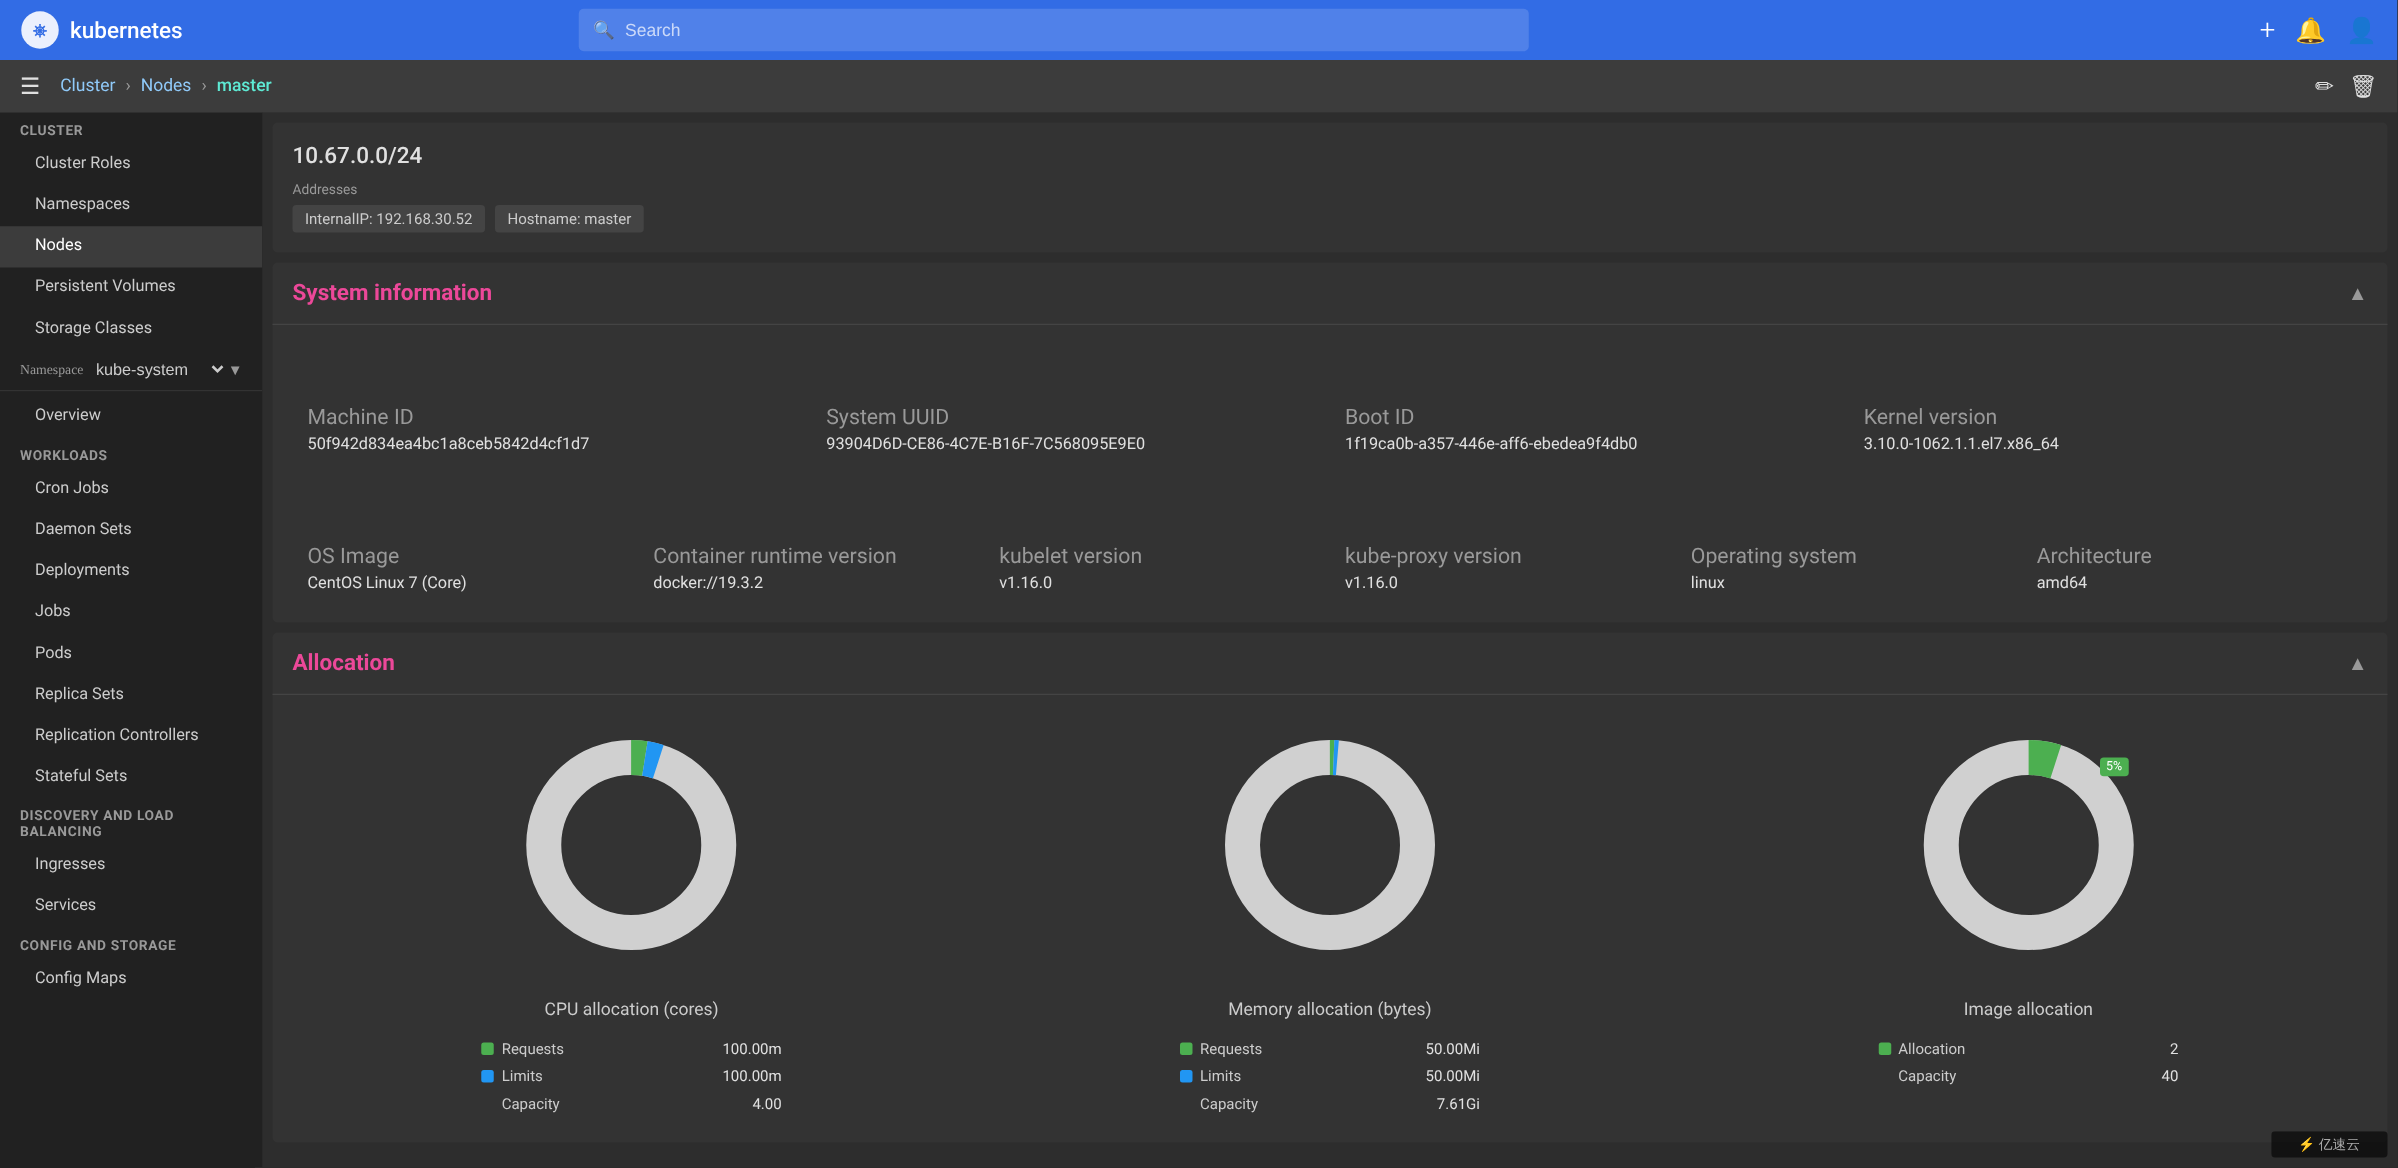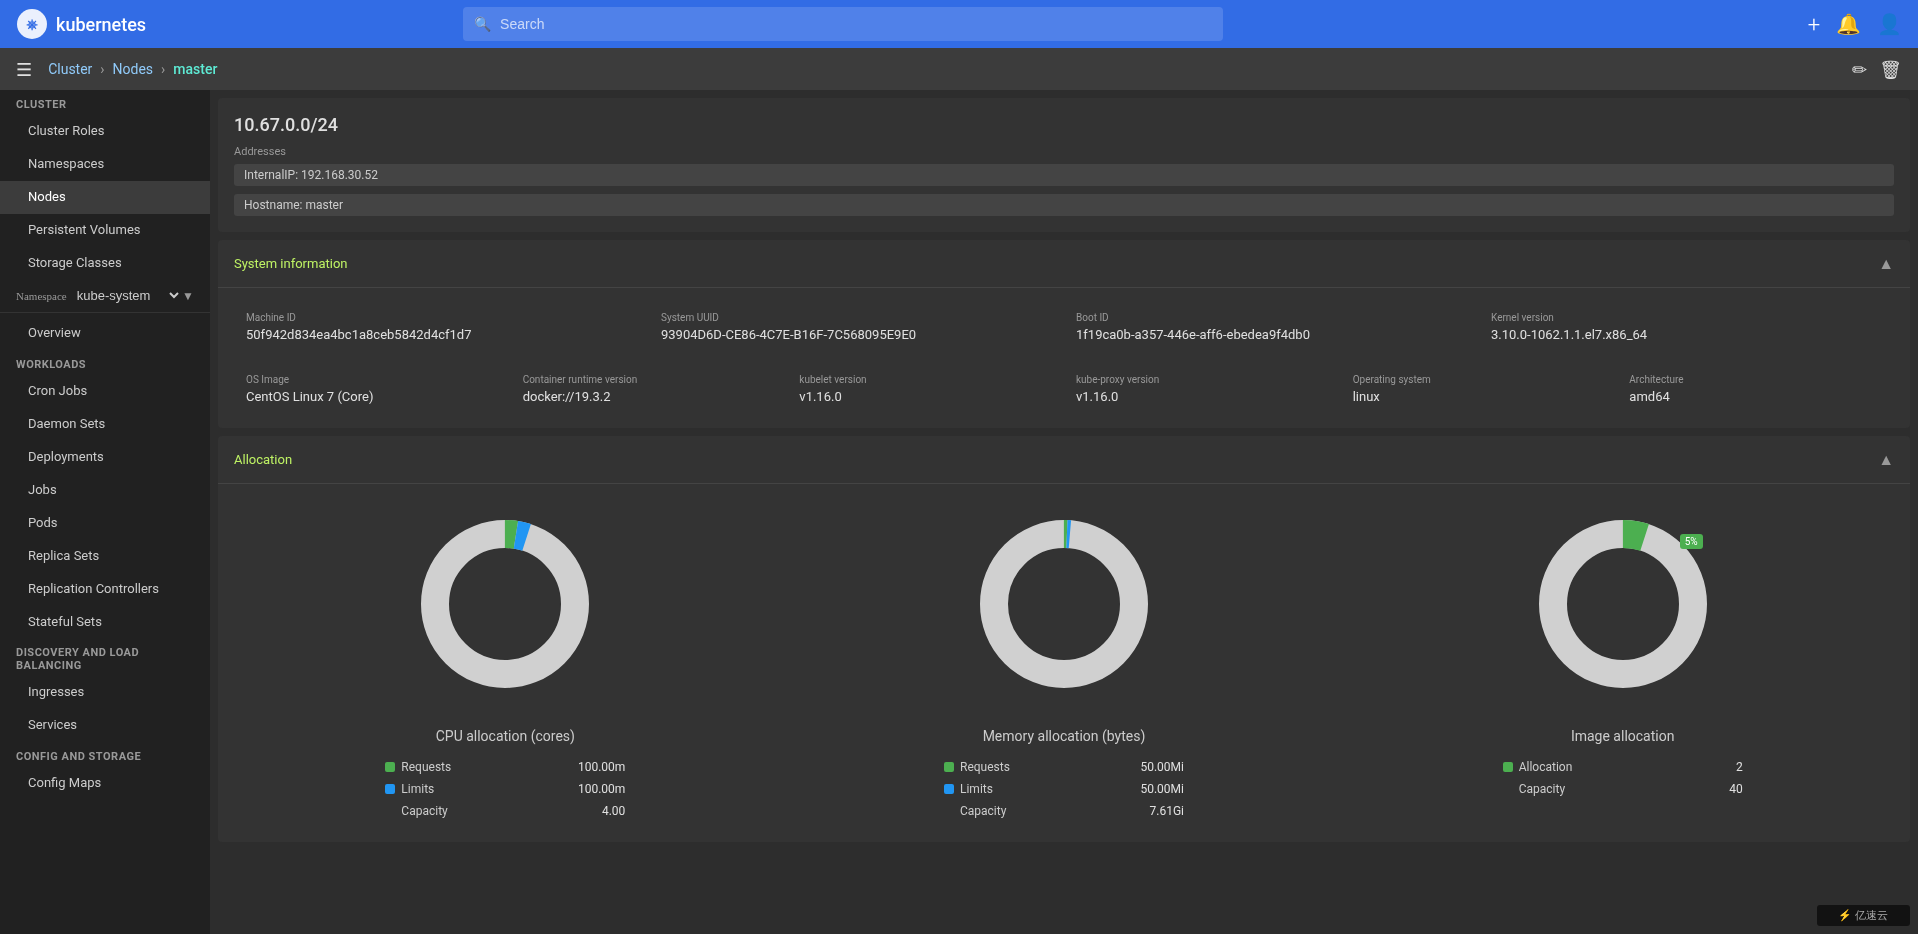--- a/index.html
+++ b/index.html
@@ -123,21 +123,21 @@
 
     
     .info-card {
       background: #333;
       margin: 8px;
       border-radius: 4px;
       padding: 16px;
     }
     .ip-address { font-size: 18px; font-weight: 500; color: #e0e0e0; margin-bottom: 10px; }
     .addresses-label { font-size: 11px; color: #999; margin-bottom: 6px; }
-    .address-tags { display: flex; gap: 8px; flex-wrap: wrap; flex-direction: column; }
+    .address-tags { display: flex; gap: 8px; flex-wrap: wrap; }
     .address-tag {
       background: #444;
       border-radius: 3px;
       padding: 4px 10px;
       font-size: 12px;
       color: #ccc;
     }
 
     
     .section-panel {
@@ -146,32 +146,32 @@
       border-radius: 4px;
     }
     .section-header {
       display: flex;
       align-items: center;
       justify-content: space-between;
       padding: 14px 16px;
       border-bottom: 1px solid #444;
       cursor: pointer;
     }
-    .section-header h2 { font-size: 13px; font-weight: 400; color: #bef264; }
+    .section-header h2 { font-size: 18px; font-weight: 700; color: #ec4899; }
     .section-header .chevron { color: #999; font-size: 16px; }
 
     
     .sysinfo-grid {
       display: grid;
       grid-template-columns: repeat(4, 1fr);
       gap: 0;
       padding: 16px;
     }
     .sysinfo-item { padding: 8px 12px; }
-    .sysinfo-label { font-size: 10px; color: #999; margin-bottom: 4px; }
+    .sysinfo-label { font-size: 17px; color: #999; margin-bottom: 4px; margin-top: 40px; }
     .sysinfo-value { font-size: 13px; color: #e0e0e0; word-break: break-all; }
 
     .sysinfo-row2 {
       display: grid;
       grid-template-columns: repeat(6, 1fr);
       padding: 0 16px 16px;
       gap: 0;
     }
 
     

